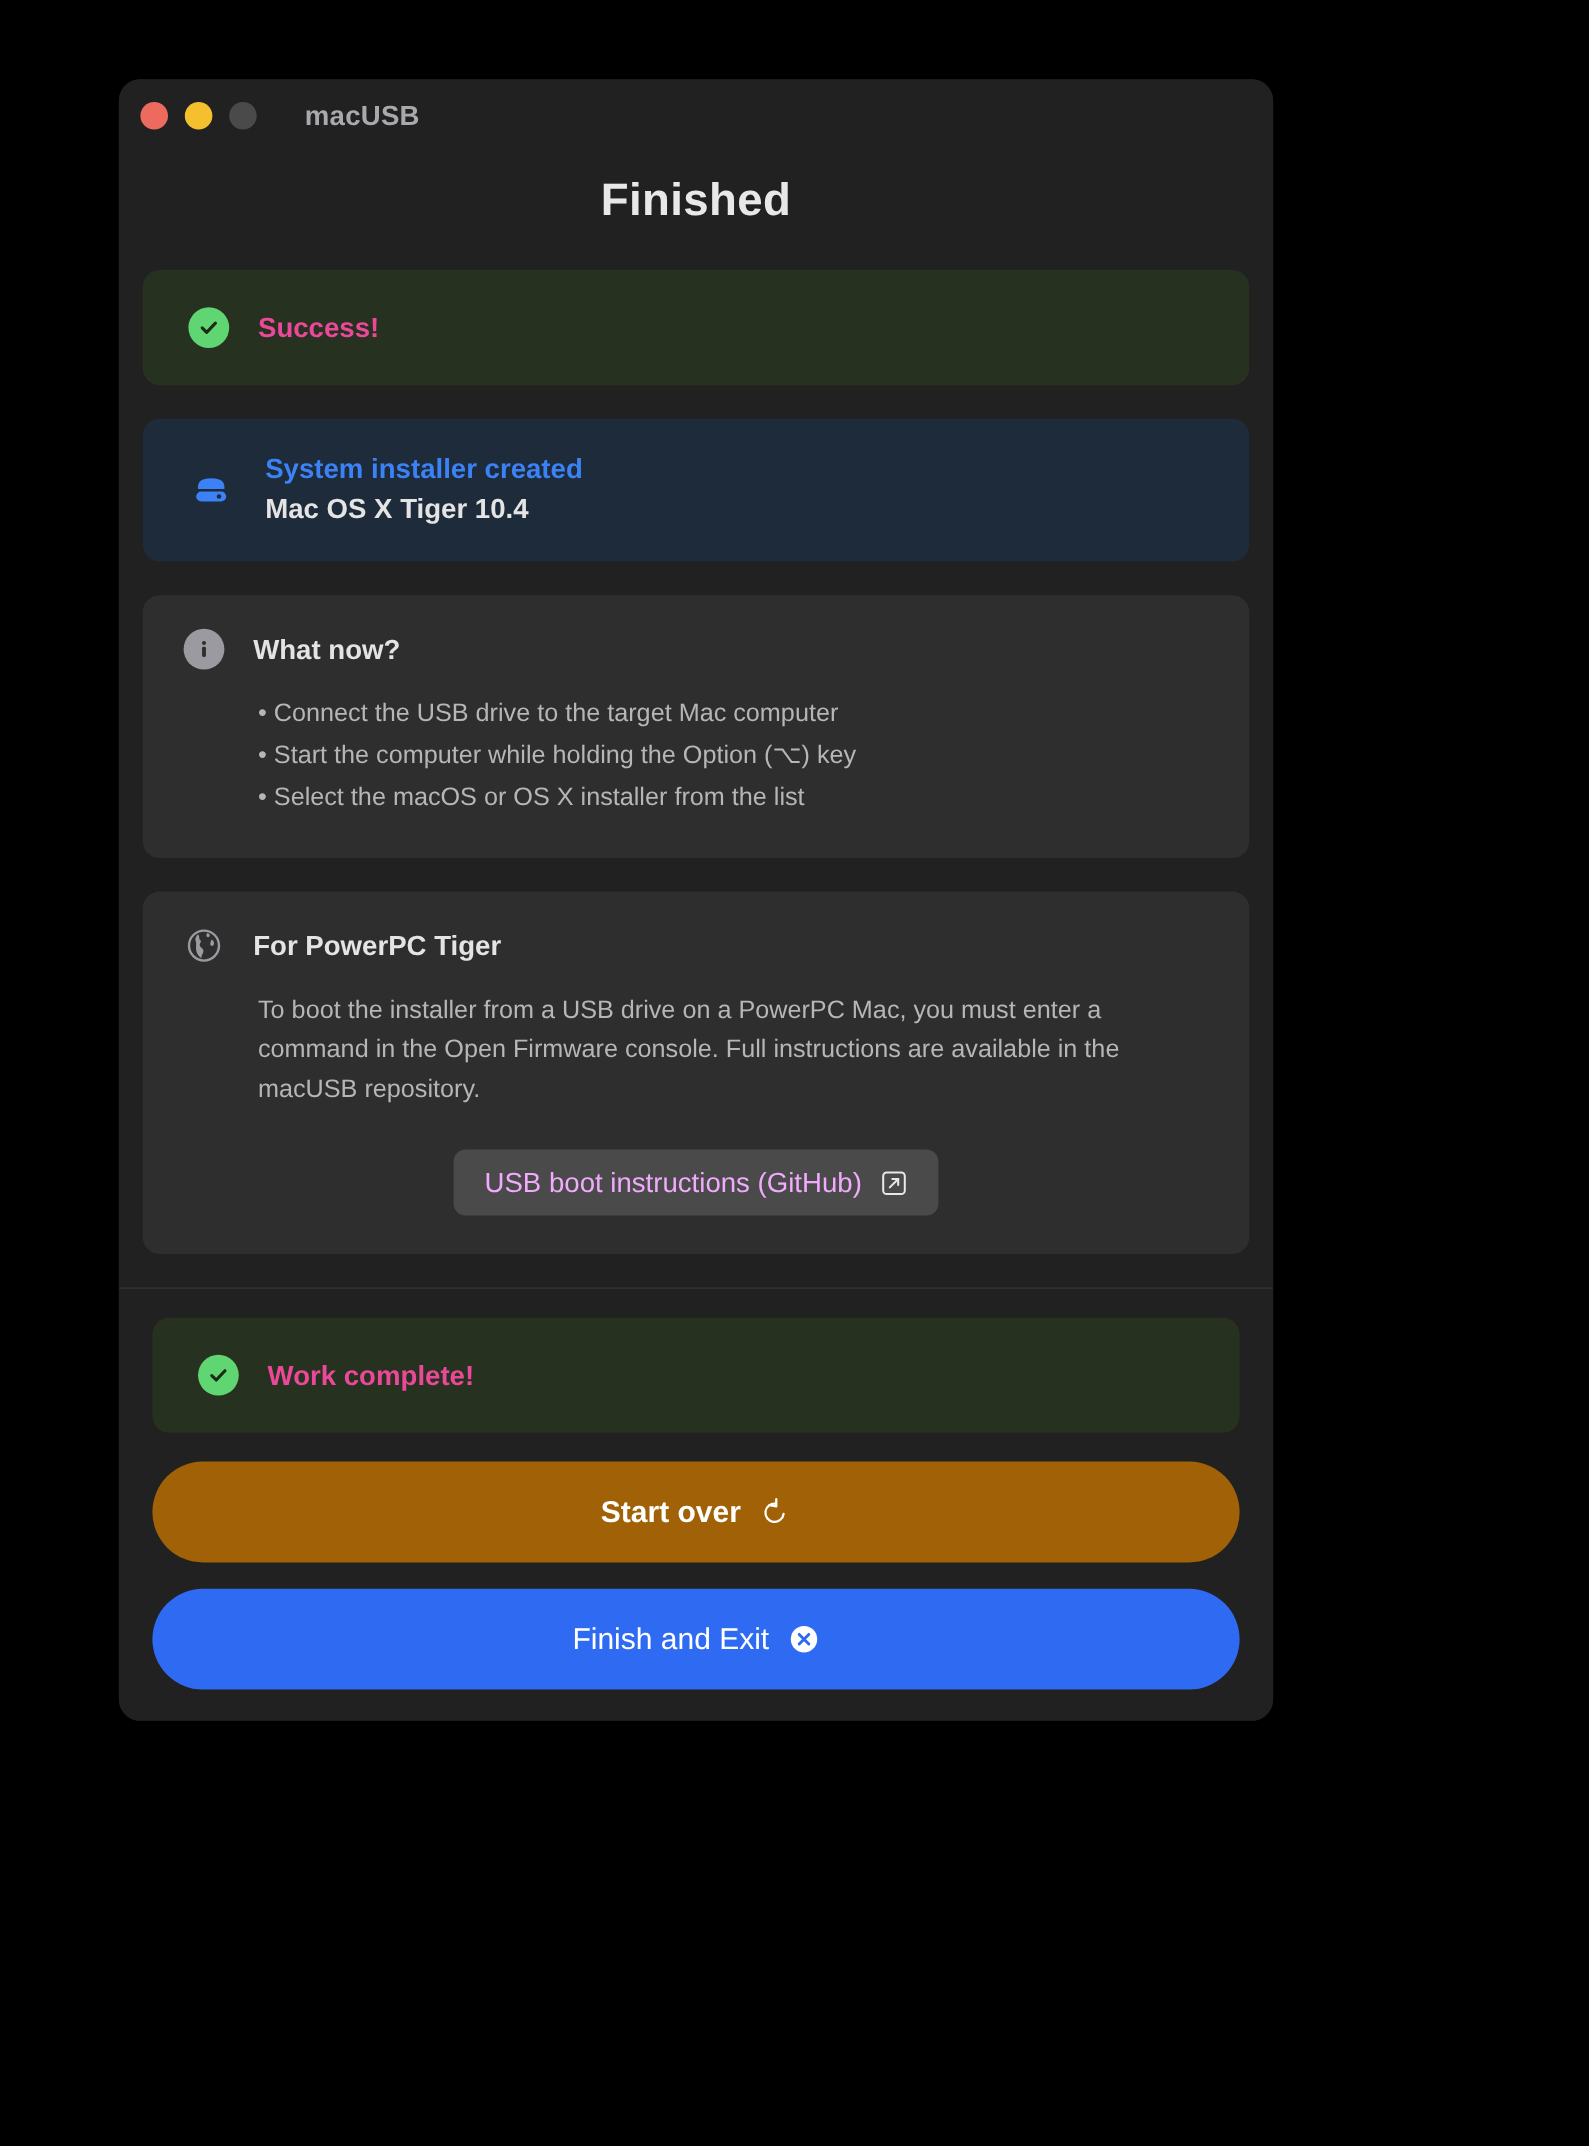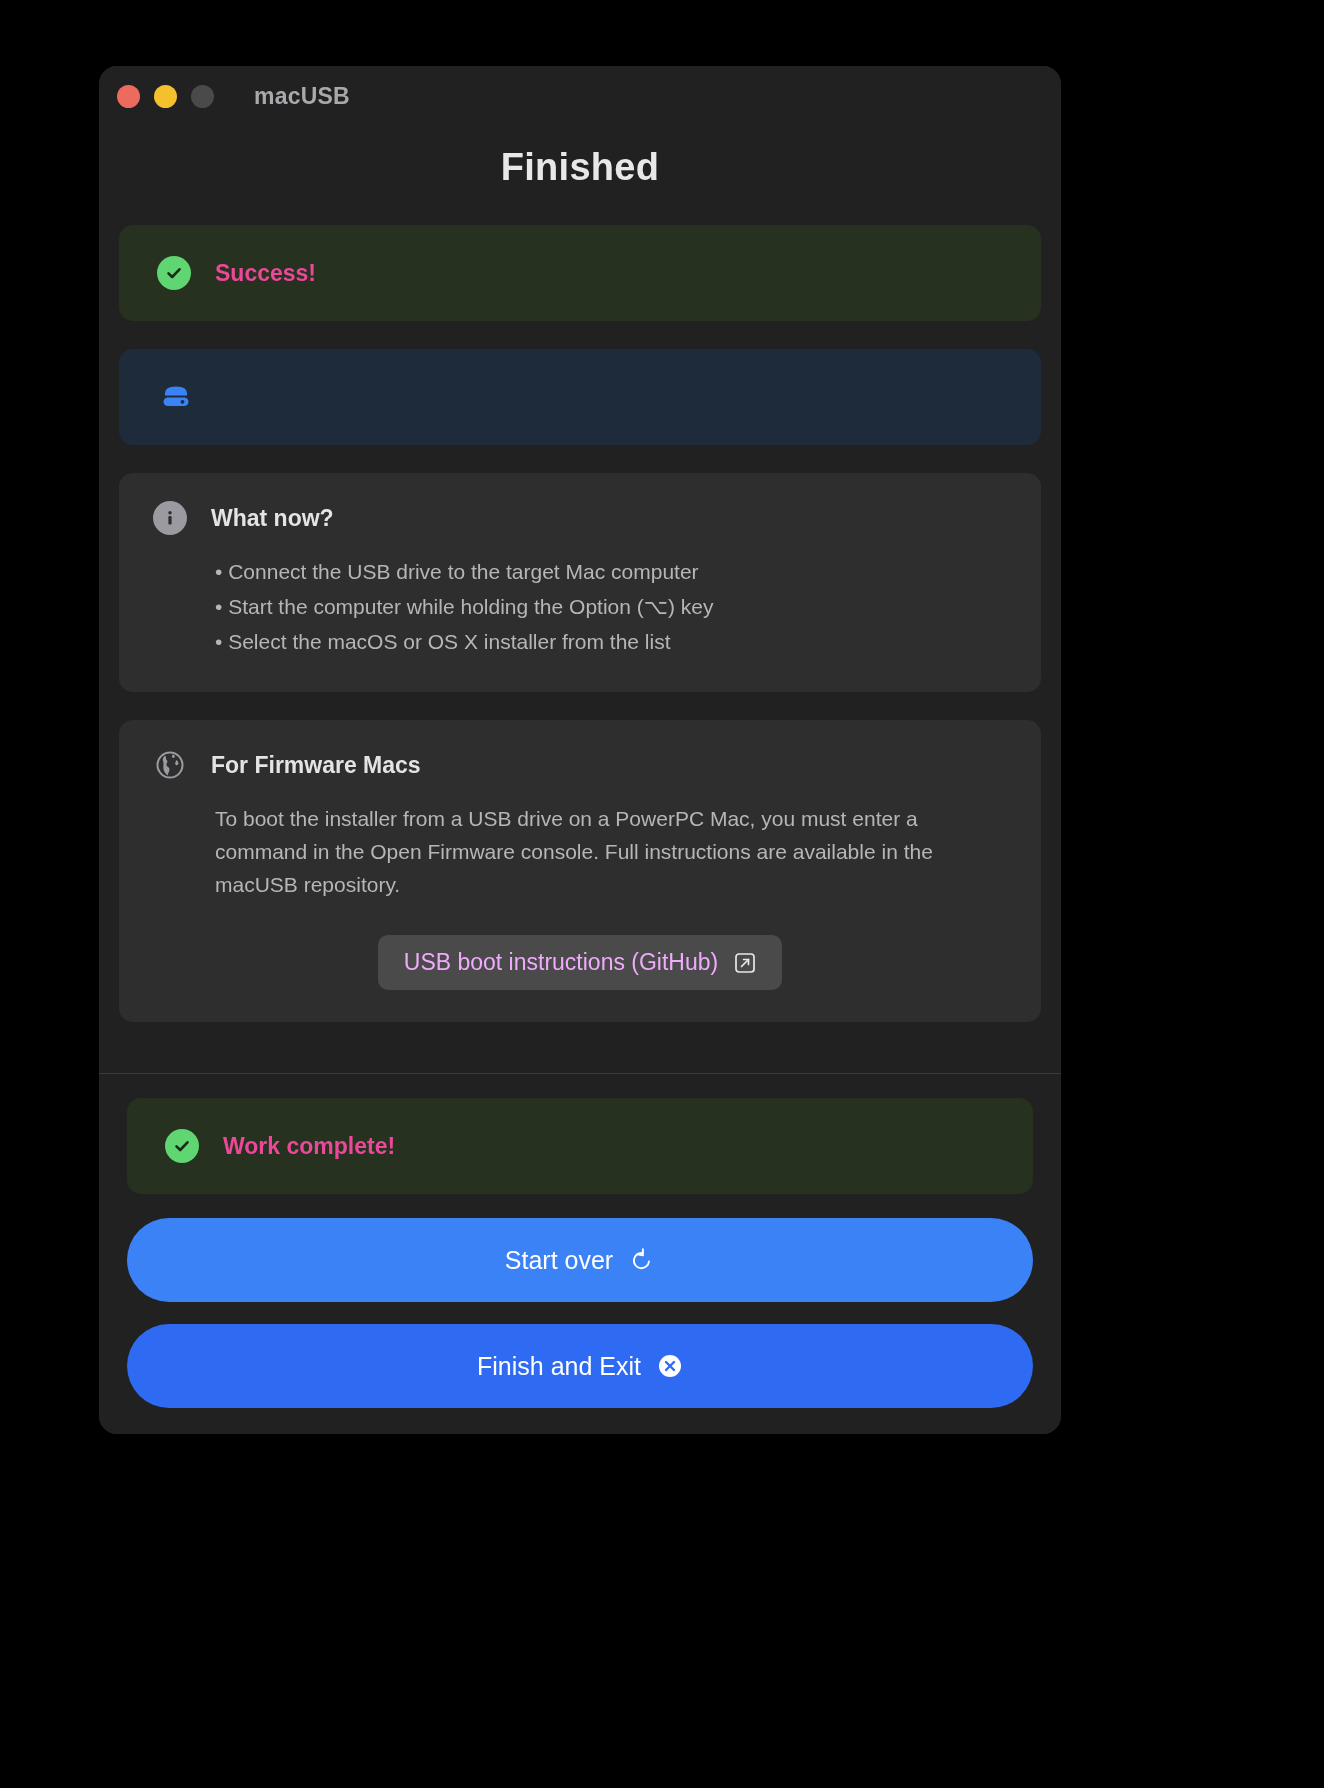--- a/index.html
+++ b/index.html
@@ -229,21 +229,21 @@
     border-radius: 42px;
     font-family: "Liberation Sans", sans-serif;
     font-size: 25px;
     color: #ffffff;
     display: flex;
     align-items: center;
     justify-content: center;
     gap: 16px;
     cursor: pointer;
   }
-  .btn-secondary { background: #3b82f6; margin-bottom: 22px; }
+  .btn-secondary { background: #a16207; margin-bottom: 22px; font-weight: bold; }
   .btn-primary   { background: #2F6BF2; }
 </style>
 </head>
 <body>
 
 <div id="stage">
 
   <div class="window">
 
     <div class="titlebar">
@@ -267,20 +267,24 @@
         </span>
         <span class="success-text">Success!</span>
       </div>
 
       <div class="card card-installer">
         <svg class="drive-icon" viewBox="0 0 38 38">
           <path d="M8 17 C8 12.5 10.5 9.5 19 9.5 C27.5 9.5 30 12.5 30 17 L30 18.5 L8 18.5 Z" fill="#3B82F6"></path>
           <rect x="6.5" y="20.5" width="25" height="8.5" rx="4.25" fill="#3B82F6"></rect>
           <circle cx="25.5" cy="24.8" r="1.9" fill="#1E2B3A"></circle>
         </svg>
+        <div class="installer-texts">
+          <div class="installer-title">System installer created</div>
+          <div class="installer-sub">Mac OS X Tiger 10.4</div>
+        </div>
       </div>
 
       <div class="card card-plain">
         <div class="card-head">
           <span class="round-icon info-icon-bg">
             <svg width="22" height="22" viewBox="0 0 22 22">
               <circle cx="11" cy="5.8" r="1.7" fill="#2E2E2E"></circle>
               <rect x="9.4" y="9" width="3.2" height="8.4" rx="1.2" fill="#2E2E2E"></rect>
             </svg>
           </span>
@@ -297,21 +301,21 @@
         <div class="card-head">
           <span class="round-icon">
             <svg width="34" height="34" viewBox="0 0 34 34">
               <circle cx="17" cy="17" r="12.5" fill="none" stroke="#9A9AA0" stroke-width="2"></circle>
               <path d="M12 7.5 C13.8 9.5 12.5 11.5 14 12.5 C15.5 13.5 13 15 13.5 17 C14 19 16.5 19 16.5 21.5 C16.5 24 14.5 25 15 27.5
                        C13 26.5 11 24 10.5 21 C10 18 11 15 10 13 C9.2 11.4 10.5 9 12 7.5 Z" fill="#9A9AA0"></path>
               <path d="M20 6.5 C21.5 7.2 22.5 8.5 21.5 9.5 C20.5 10.5 19 9.8 19 8.6 C19 7.6 19.3 6.8 20 6.5 Z" fill="#9A9AA0"></path>
               <path d="M23.5 12 C25 13 26 15 25 16.5 C24 18 22 17 22.2 15.5 C22.4 14 22.8 12.8 23.5 12 Z" fill="#9A9AA0"></path>
             </svg>
           </span>
-          <span class="card-head-title">For Firmware Macs</span>
+          <span class="card-head-title">For PowerPC Tiger</span>
         </div>
         <div class="para">To boot the installer from a USB drive on a PowerPC Mac, you must enter a command in the Open Firmware console. Full instructions are available in the macUSB repository.</div>
         <div class="link-btn-row">
           <button class="link-btn">
             <span>USB boot instructions (GitHub)</span>
             <svg class="ext-icon" width="22" height="22" viewBox="0 0 22 22">
               <rect x="2" y="2" width="18" height="18" rx="3" fill="none" stroke="#e8e8e8" stroke-width="1.7"></rect>
               <path d="M7.5 14.5 L14.5 7.5" stroke="#e8e8e8" stroke-width="1.7" stroke-linecap="round"></path>
               <path d="M9.6 7.5 L14.5 7.5 L14.5 12.4" stroke="#e8e8e8" stroke-width="1.7" fill="none" stroke-linecap="round" stroke-linejoin="round"></path>
             </svg>

